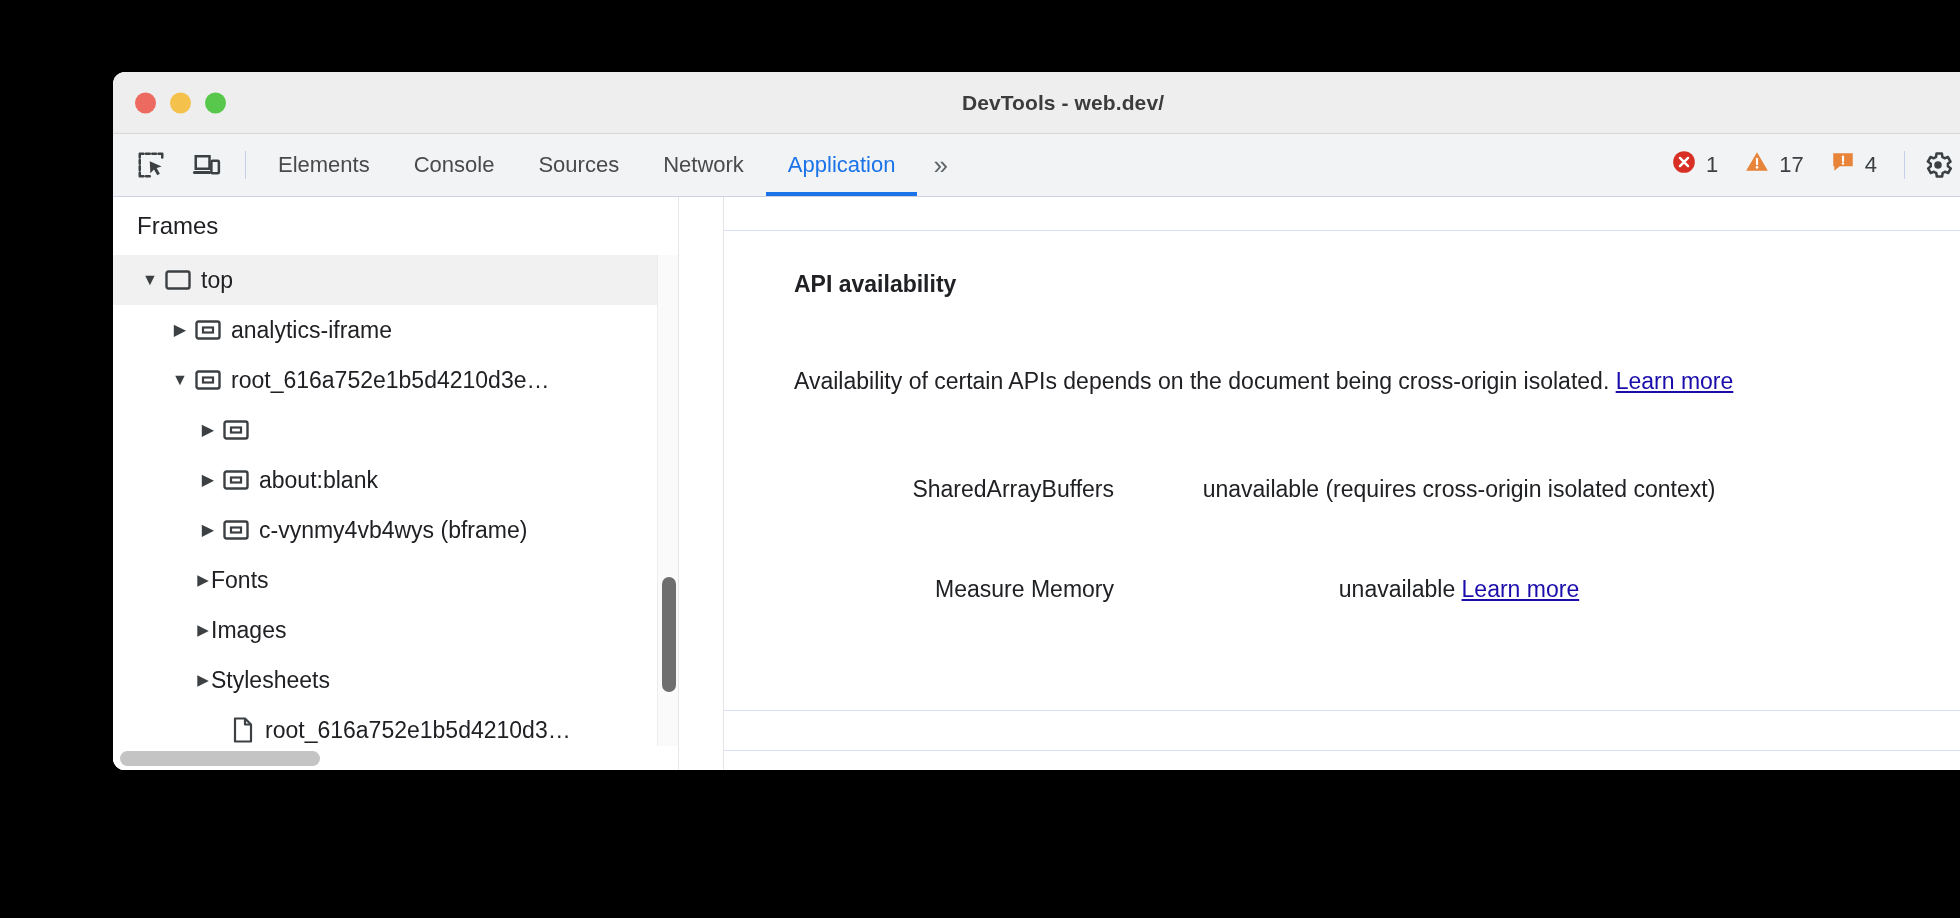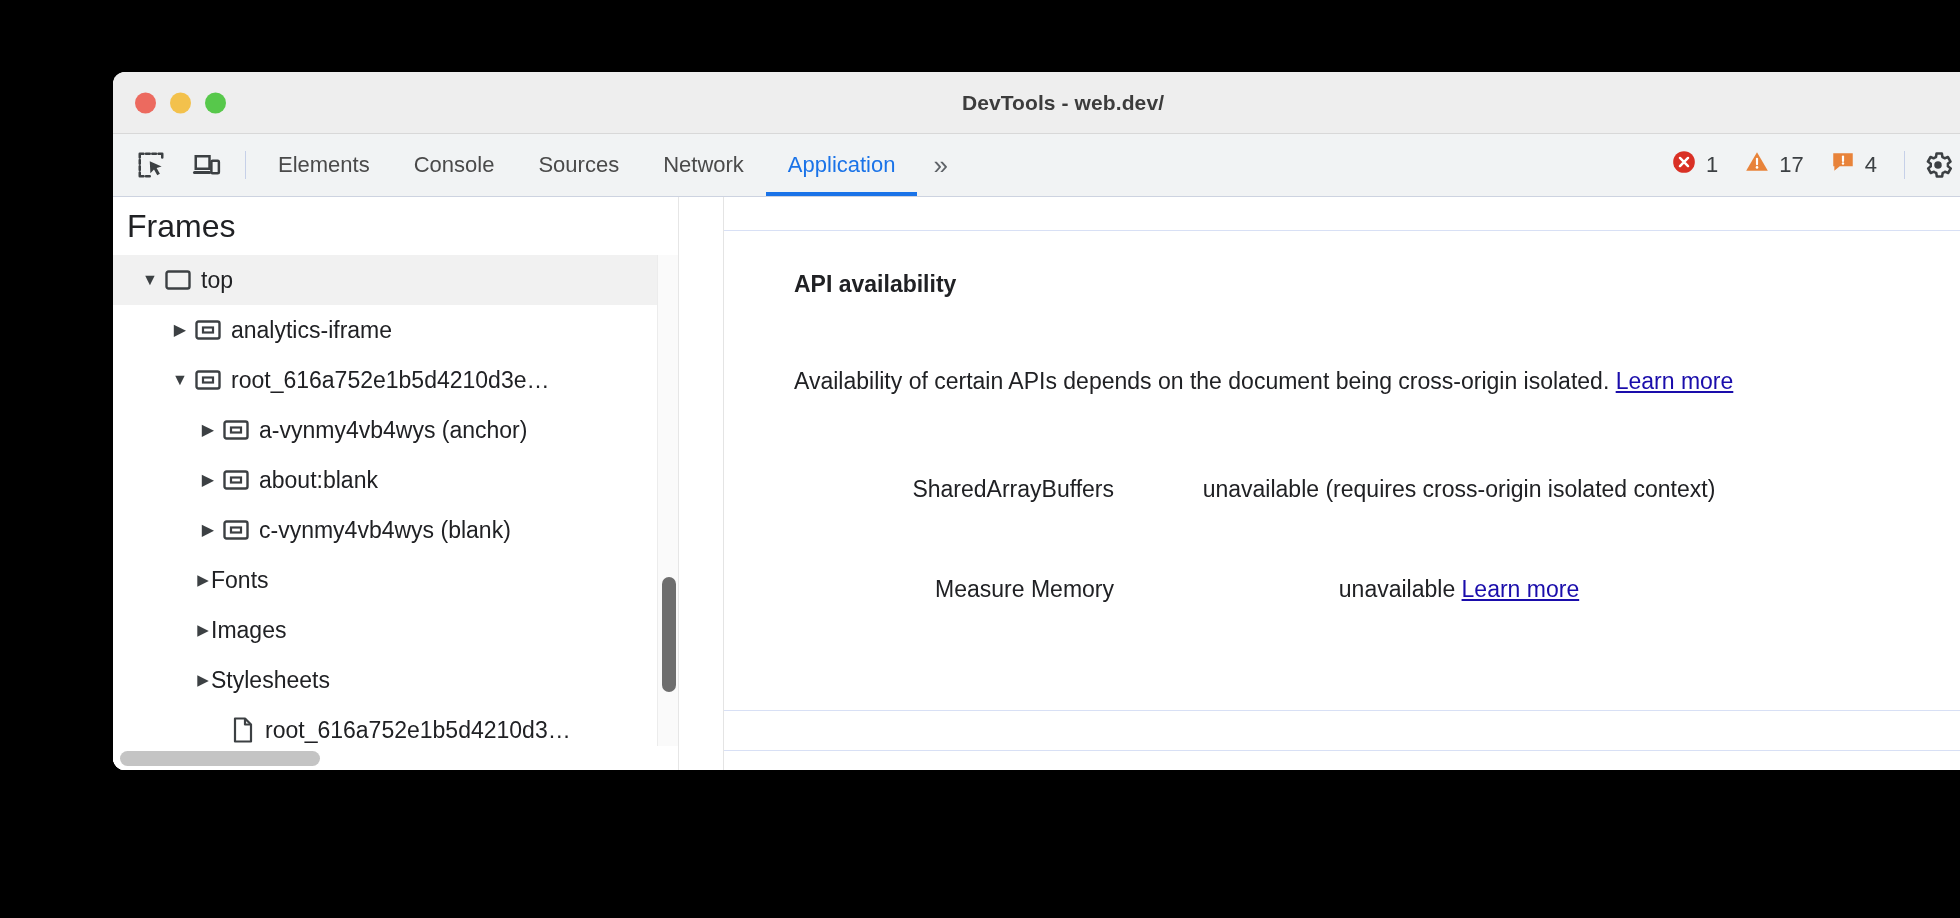--- a/index.html
+++ b/index.html
@@ -160,22 +160,22 @@
     flex-direction: column;
     position: relative;
     background: #ffffff;
     border-right: 1px solid #e6e6e6;
   }
   #sidebar-header {
     height: 58px;
     flex: 0 0 58px;
     display: flex;
     align-items: center;
-    padding-left: 14px;
-    font-size: 32px;
+    padding-left: 24px;
+    font-size: 24px;
     color: #202124;
   }
   #tree-scroll {
     flex: 1;
     position: relative;
     overflow: hidden;
   }
   .tree-row {
     height: 50px;
     display: flex;
@@ -458,21 +458,20 @@
         </div>
 
         <div class="tree-row ind-3">
           <span class="twisty">▶</span>
           <span class="frame-ico">
             <svg width="26" height="22" viewBox="0 0 26 22" aria-hidden="true">
               <rect x="1.5" y="2.5" width="23" height="17" rx="2" fill="none" stroke="#3c4043" stroke-width="2.4"></rect>
               <rect x="8" y="8.5" width="10" height="5" fill="none" stroke="#3c4043" stroke-width="2.2"></rect>
             </svg>
           </span>
-          <span>a-vynmy4vb4wys (anchor)</span>
         </div>
 
         <div class="tree-row ind-3">
           <span class="twisty">▶</span>
           <span class="frame-ico">
             <svg width="26" height="22" viewBox="0 0 26 22" aria-hidden="true">
               <rect x="1.5" y="2.5" width="23" height="17" rx="2" fill="none" stroke="#3c4043" stroke-width="2.4"></rect>
               <rect x="8" y="8.5" width="10" height="5" fill="none" stroke="#3c4043" stroke-width="2.2"></rect>
             </svg>
           </span>
@@ -480,21 +479,21 @@
         </div>
 
         <div class="tree-row ind-3">
           <span class="twisty">▶</span>
           <span class="frame-ico">
             <svg width="26" height="22" viewBox="0 0 26 22" aria-hidden="true">
               <rect x="1.5" y="2.5" width="23" height="17" rx="2" fill="none" stroke="#3c4043" stroke-width="2.4"></rect>
               <rect x="8" y="8.5" width="10" height="5" fill="none" stroke="#3c4043" stroke-width="2.2"></rect>
             </svg>
           </span>
-          <span>c-vynmy4vb4wys (blank)</span>
+          <span>c-vynmy4vb4wys (bframe)</span>
         </div>
 
         <div class="tree-row ind-2b">
           <span class="tight-twisty">▶</span>
           <span>Fonts</span>
         </div>
 
         <div class="tree-row ind-2b">
           <span class="tight-twisty">▶</span>
           <span>Images</span>

